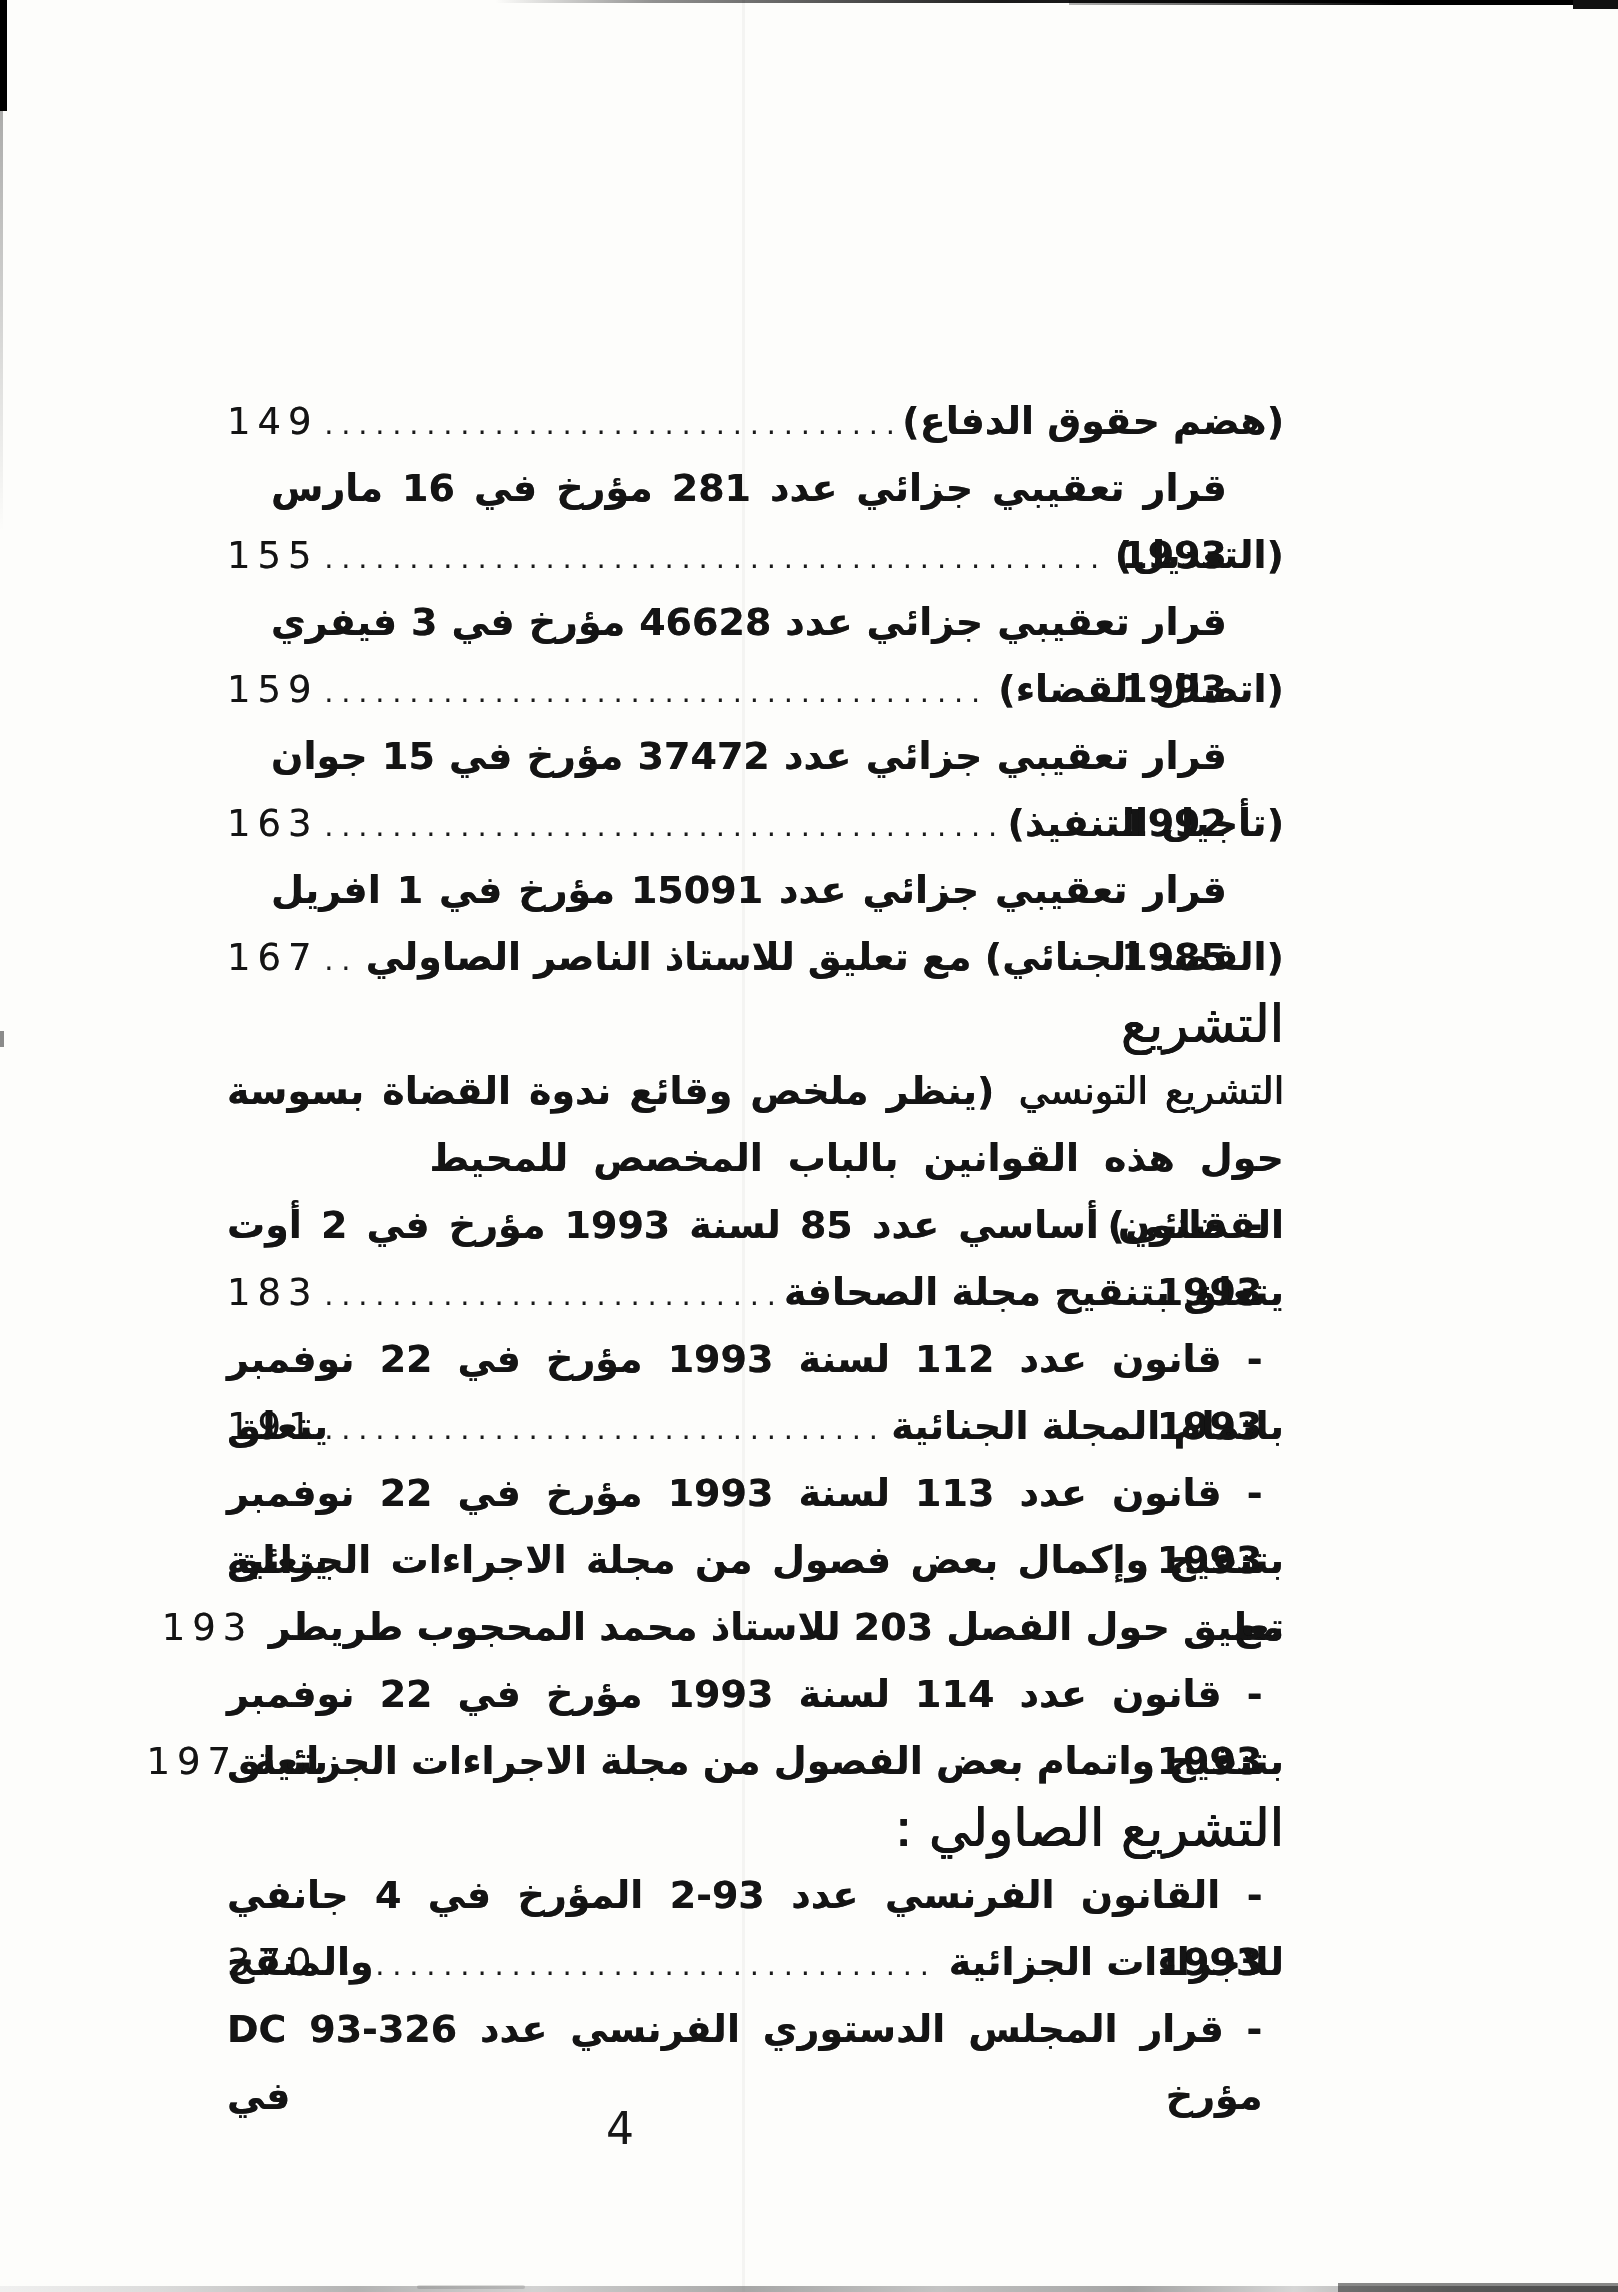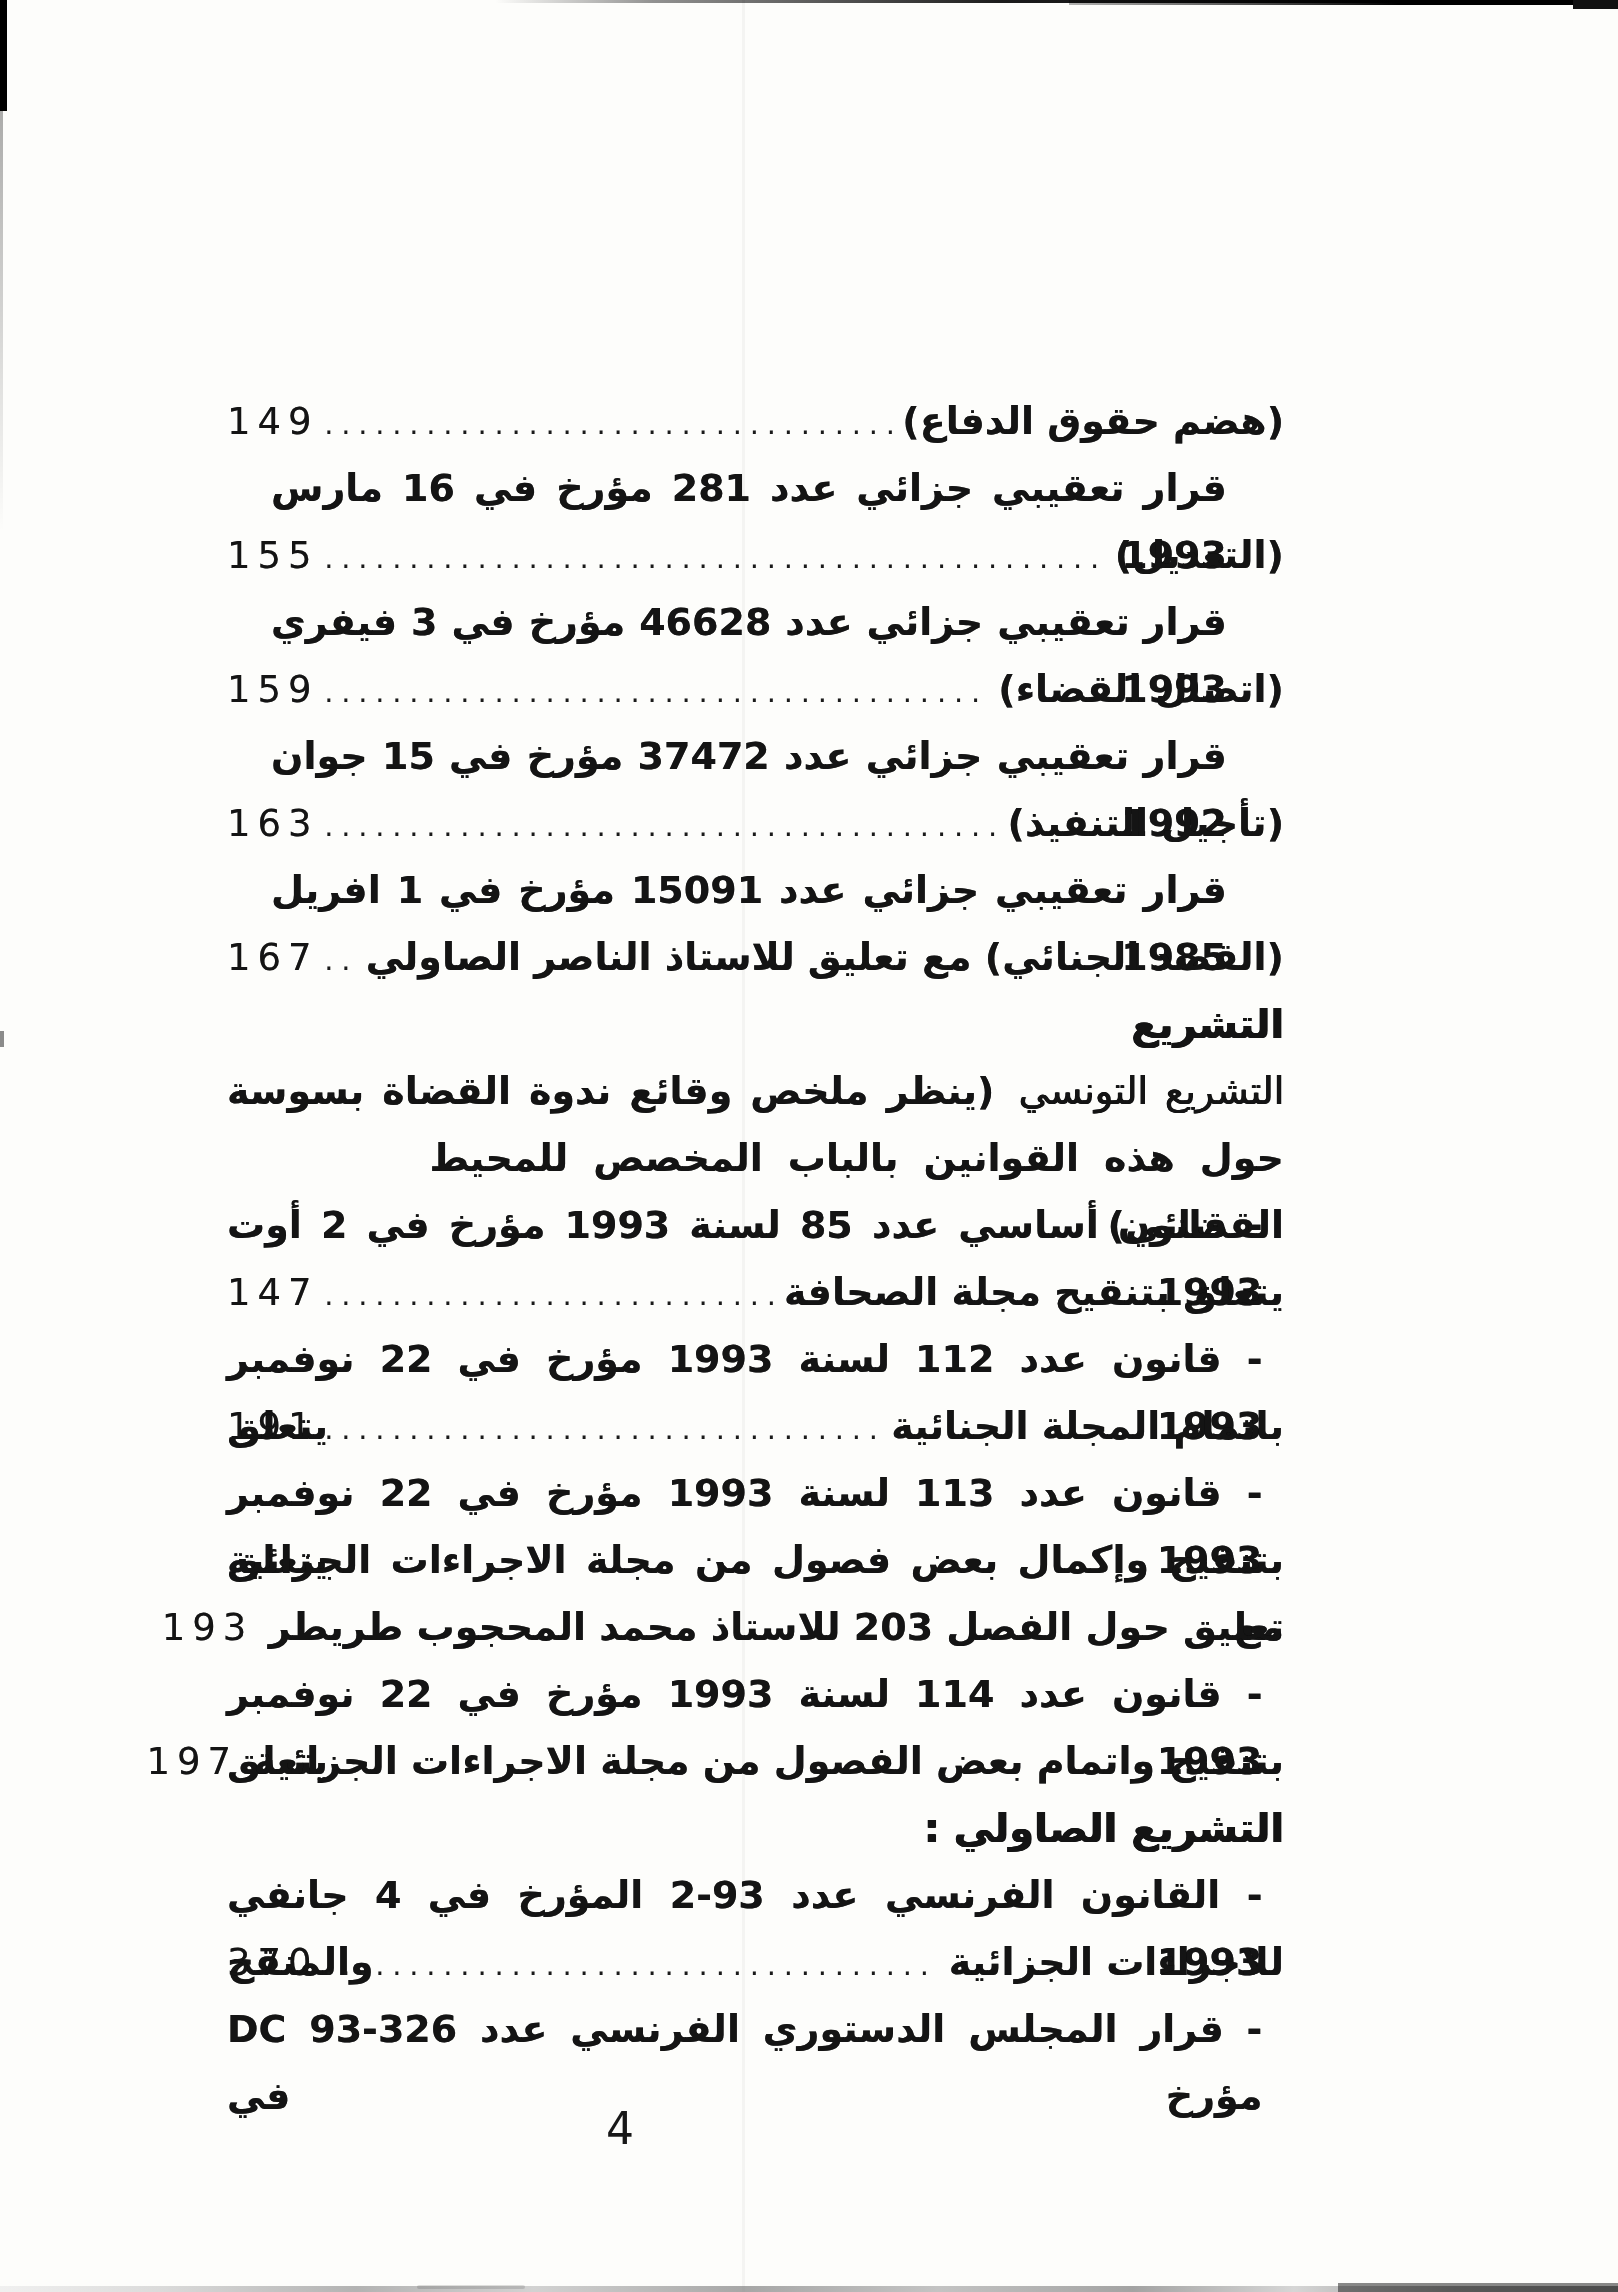--- a/index.html
+++ b/index.html
@@ -40,21 +40,21 @@
     margin:0 9.8px 0 5.9px;direction:ltr;text-align:left;}
   .dots::before{
     content:"....................................................................................................";
     font-size:29px;letter-spacing:7.8px;color:#1a1a1a;font-weight:400;text-shadow:none;}
   .pagenum{white-space:nowrap;direction:ltr;flex:0 0 auto;
     font-size:37px;font-weight:400;letter-spacing:6.9px;text-shadow:0 0 0.4px rgba(0,0,0,.5);}
   .spread{text-align:justify;text-align-last:justify;}
   .loose{word-spacing:11.8px;margin-left:28px;}
   .indent{padding-right:57px;margin-left:44px;}
   .dash-indent{padding-right:21.6px;}
-  .h1{font-size:40px;font-weight:700;text-shadow:0.8px 0 0 currentColor,-0.3px 0 0 currentColor;}
+  .h1{font-size:52px;font-weight:400;text-shadow:0.8px 0 0 currentColor,-0.3px 0 0 currentColor;}
   .lead{font-weight:400;text-shadow:0.8px 0 0 currentColor,-0.3px 0 0 currentColor;margin-left:6px;}
   .folio{position:absolute;left:606px;top:2099px;height:59px;line-height:59px;
     font-size:44px;font-weight:500;color:#181818;}
 </style>
 </head>
 <body>
 
 <div class="page">
 
   <div class="art-top-a"></div>
@@ -115,21 +115,21 @@
       <span>(ينظر ملخص وقائع ندوة القضاة بسوسة</span>
     </div>
 
     <div class="row loose">حول هذه القوانين بالباب المخصص للمحيط القضائي)</div>
 
     <div class="row spread dash-indent">- قانون أساسي عدد 85 لسنة 1993 مؤرخ في 2 أوت 1993</div>
 
     <div class="row leader">
       <span class="entry">يتعلق بتنقيح مجلة الصحافة</span>
       <span class="dots"></span>
-      <span class="pagenum">147</span>
+      <span class="pagenum">183</span>
     </div>
 
     <div class="row spread dash-indent">- قانون عدد 112 لسنة 1993 مؤرخ في 22 نوفمبر 1993 يتعلق</div>
 
     <div class="row leader">
       <span class="entry">باتمام المجلة الجنائية</span>
       <span class="dots"></span>
       <span class="pagenum">191</span>
     </div>
 

